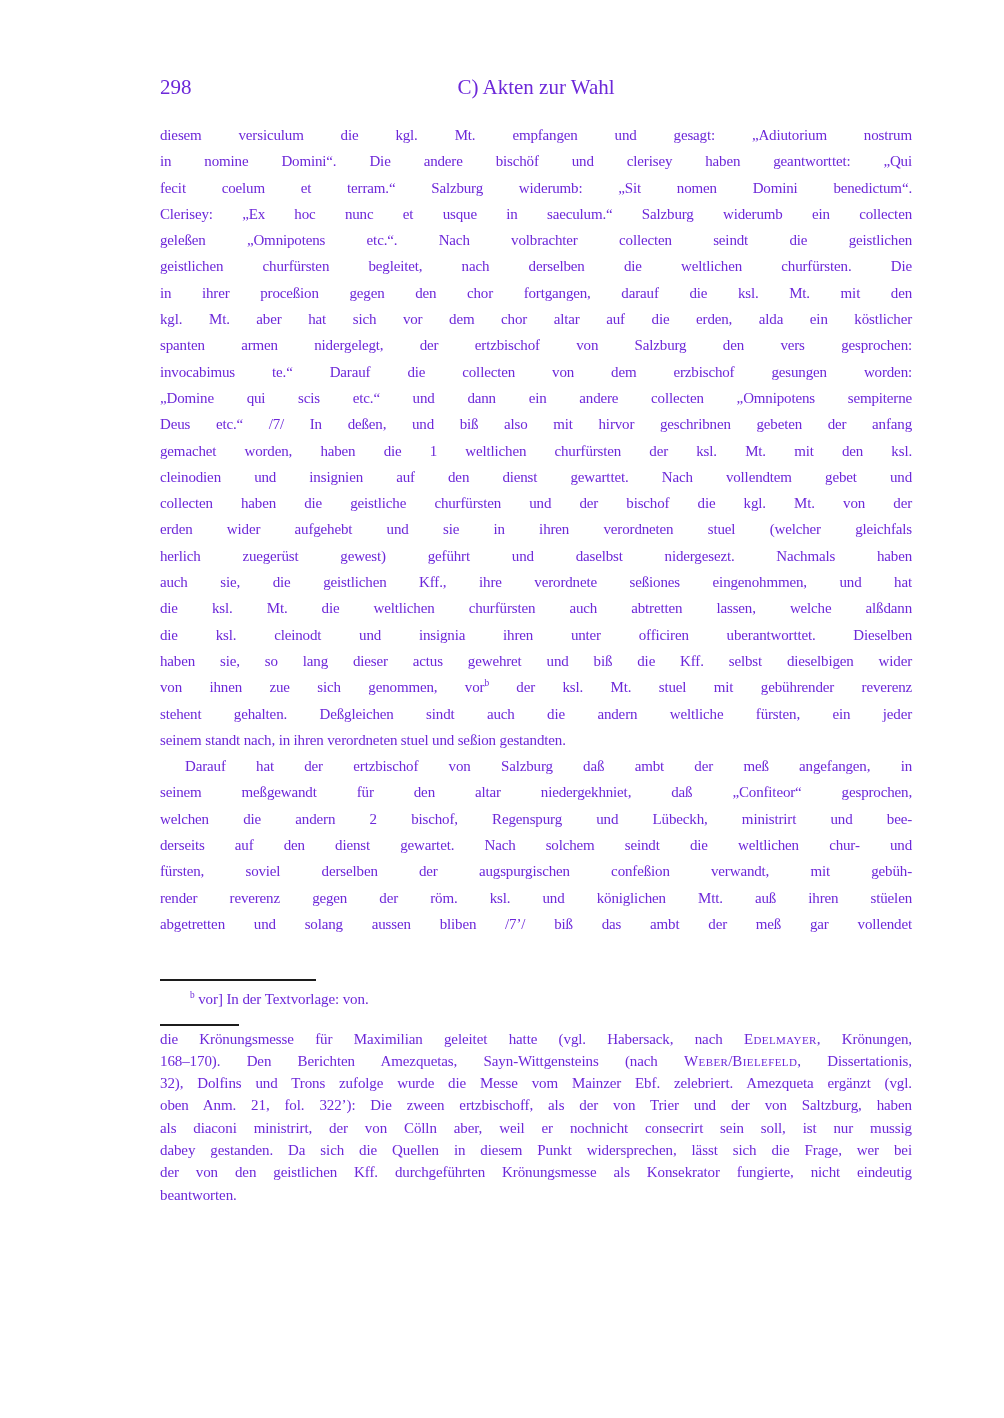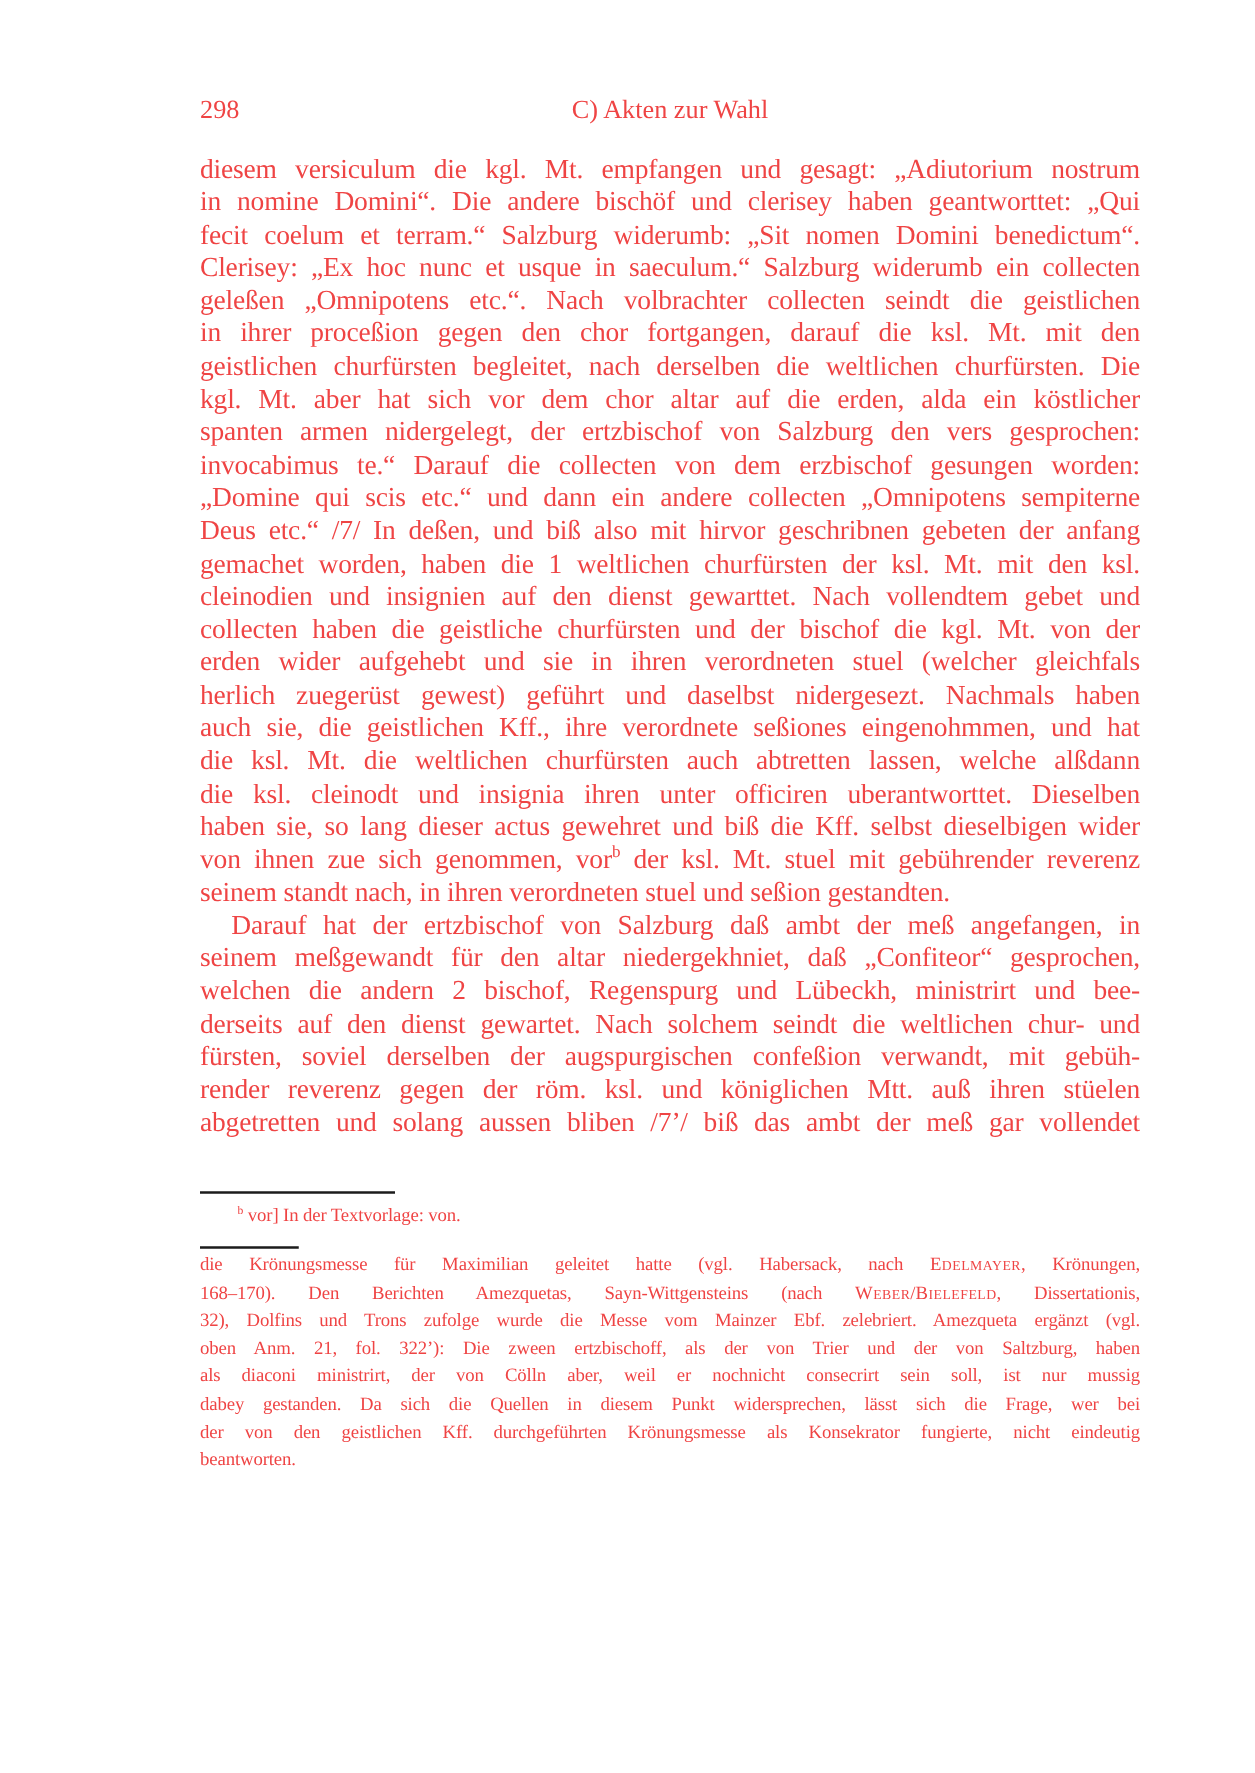--- a/index.html
+++ b/index.html
@@ -6,21 +6,21 @@
   html, body {
     margin: 0;
     padding: 0;
     background: #ffffff;
   }
   .page {
     position: relative;
     width: 1004px;
     height: 1418px;
     background: #ffffff;
-    color: #ef4444;
+    color: #6d28d9;
     font-family: "Liberation Serif", "DejaVu Serif", serif;
     overflow: hidden;
   }
   .text-col {
     position: absolute;
     left: 160px;
     top: 74px;
     width: 752px;
   }
   
@@ -35,21 +35,21 @@
     left: 0;
     top: 0;
   }
   .pagehead .rtitle {
     display: block;
     text-align: center;
   }
   
   .bodytext {
     margin-top: 21px;
-    font-size: 22px;
+    font-size: 15px;
     line-height: 26.3px;
     letter-spacing: -0.15px;
   }
   .line {
     text-align: justify;
     text-align-last: justify;
     white-space: normal;
   }
   .line.last {
     text-align-last: left;
@@ -96,37 +96,38 @@
       <span class="rtitle">C) Akten zur Wahl</span>
     </div>
 
     <div class="bodytext" id="bodytext">
         <div>
           <div class="line"><span>diesem versiculum die kgl. Mt. empfangen und gesagt: „Adiutorium nostrum</span></div>
           <div class="line"><span>in nomine Domini“. Die andere bischöf und clerisey haben geantworttet: „Qui</span></div>
           <div class="line"><span>fecit coelum et terram.“ Salzburg widerumb: „Sit nomen Domini benedictum“.</span></div>
           <div class="line"><span>Clerisey: „Ex hoc nunc et usque in saeculum.“ Salzburg widerumb ein collecten</span></div>
           <div class="line"><span>geleßen „Omnipotens etc.“. Nach volbrachter collecten seindt die geistlichen</span></div>
+          <div class="line"><span>geistlichen churfürsten begleitet, nach derselben die weltlichen churfürsten. Die</span></div>
           <div class="line"><span>in ihrer proceßion gegen den chor fortgangen, darauf die ksl. Mt. mit den</span></div>
-          <div class="line"><span>geistlichen churfürsten begleitet, nach derselben die weltlichen churfürsten. Die</span></div>
           <div class="line"><span>kgl. Mt. aber hat sich vor dem chor altar auf die erden, alda ein köstlicher</span></div>
           <div class="line"><span>spanten armen nidergelegt, der ertzbischof von Salzburg den vers gesprochen:</span></div>
           <div class="line"><span>invocabimus te.“ Darauf die collecten von dem erzbischof gesungen worden:</span></div>
           <div class="line"><span>„Domine qui scis etc.“ und dann ein andere collecten „Omnipotens sempiterne</span></div>
           <div class="line"><span>Deus etc.“ /7/ In deßen, und biß also mit hirvor geschribnen gebeten der anfang</span></div>
           <div class="line"><span>gemachet worden, haben die 1 weltlichen churfürsten der ksl. Mt. mit den ksl.</span></div>
           <div class="line"><span>cleinodien und insignien auf den dienst gewarttet. Nach vollendtem gebet und</span></div>
           <div class="line"><span>collecten haben die geistliche churfürsten und der bischof die kgl. Mt. von der</span></div>
           <div class="line"><span>erden wider aufgehebt und sie in ihren verordneten stuel (welcher gleichfals</span></div>
           <div class="line"><span>herlich zuegerüst gewest) geführt und daselbst nidergesezt. Nachmals haben</span></div>
           <div class="line"><span>auch sie, die geistlichen Kff., ihre verordnete seßiones eingenohmmen, und hat</span></div>
           <div class="line"><span>die ksl. Mt. die weltlichen churfürsten auch abtretten lassen, welche alßdann</span></div>
           <div class="line"><span>die ksl. cleinodt und insignia ihren unter officiren uberantworttet. Dieselben</span></div>
           <div class="line"><span>haben sie, so lang dieser actus gewehret und biß die Kff. selbst dieselbigen wider</span></div>
           <div class="line"><span>von ihnen zue sich genommen, vor</span><span class="sup">b</span><span> der ksl. Mt. stuel mit gebührender reverenz</span></div>
+          <div class="line"><span>stehent gehalten. Deßgleichen sindt auch die andern weltliche fürsten, ein jeder</span></div>
           <div class="line last"><span>seinem standt nach, in ihren verordneten stuel und seßion gestandten.</span></div>
         </div>
         <div>
           <div class="line indent"><span>Darauf hat der ertzbischof von Salzburg daß ambt der meß angefangen, in</span></div>
           <div class="line"><span>seinem meßgewandt für den altar niedergekhniet, daß „Confiteor“ gesprochen,</span></div>
           <div class="line"><span>welchen die andern 2 bischof, Regenspurg und Lübeckh, ministrirt und bee-</span></div>
           <div class="line"><span>derseits auf den dienst gewartet. Nach solchem seindt die weltlichen chur- und</span></div>
           <div class="line"><span>fürsten, soviel derselben der augspurgischen confeßion verwandt, mit gebüh-</span></div>
           <div class="line"><span>render reverenz gegen der röm. ksl. und königlichen Mtt. auß ihren stüelen</span></div>
           <div class="line"><span>abgetretten und solang aussen bliben /7’/ biß das ambt der meß gar vollendet</span></div>

